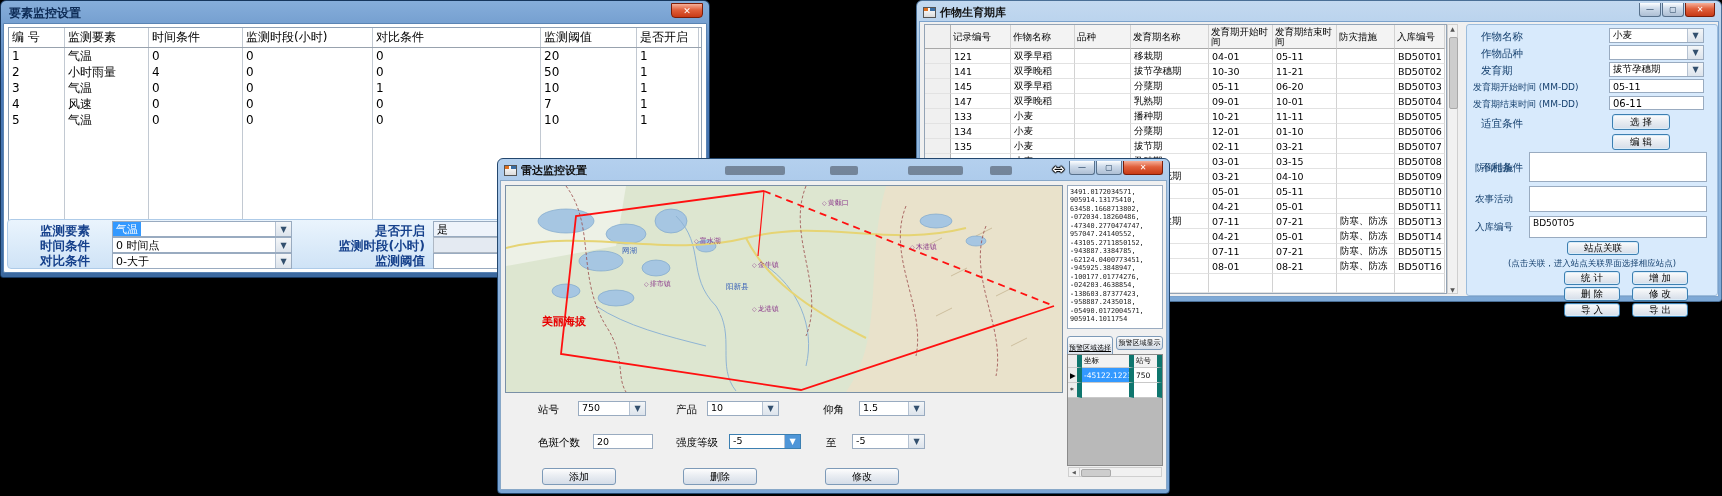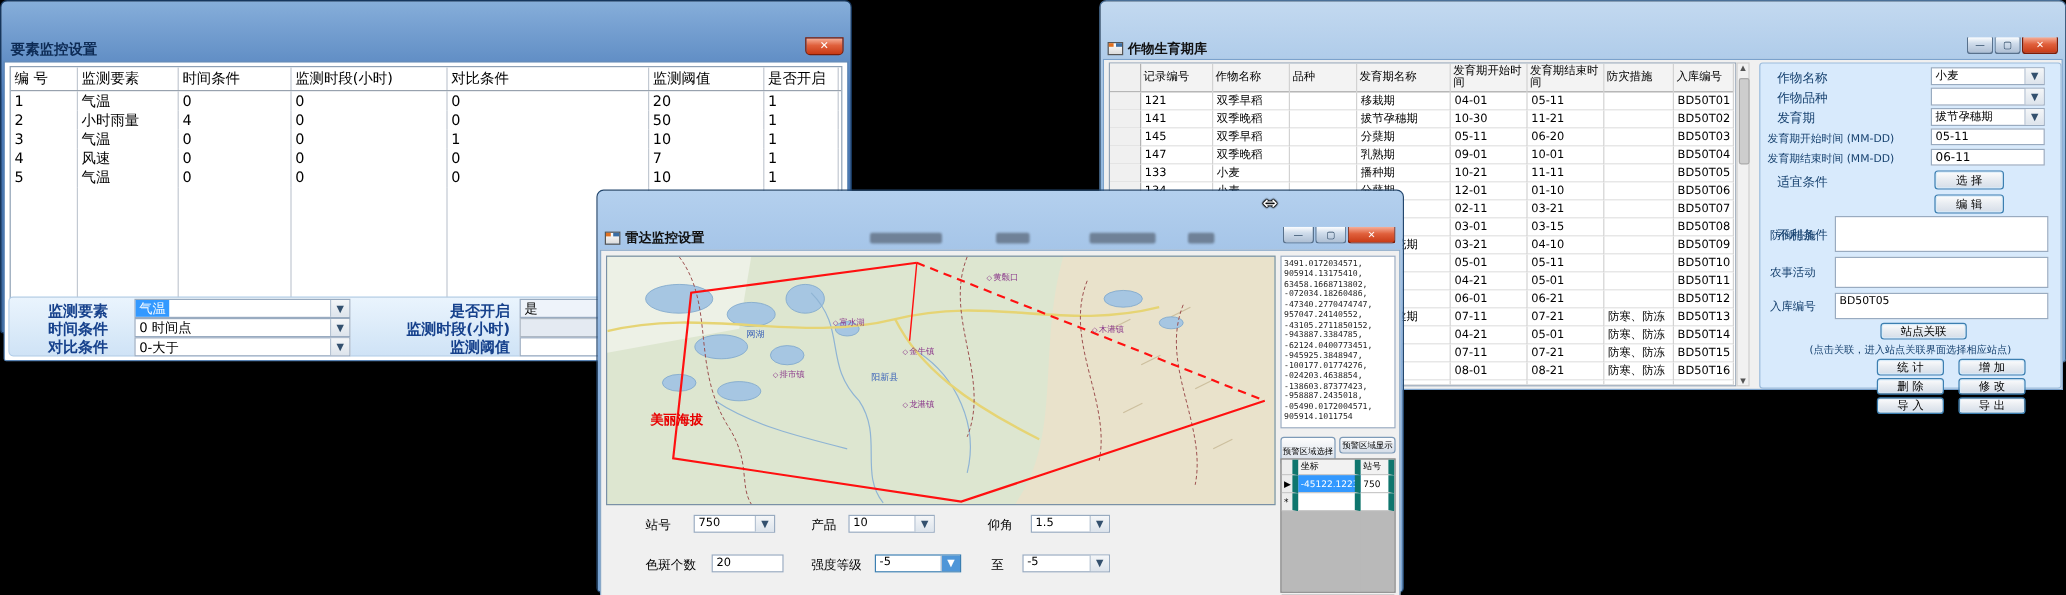--- a/index.html
+++ b/index.html
@@ -1,20 +1,20 @@
 <!DOCTYPE html>
 <html><head>
 <meta charset="utf-8">
 <style>
   html,body{margin:0;padding:0;background:#000;}
   #stage{position:relative;width:1722px;height:496px;background:#000;overflow:hidden;
          font-family:"DejaVu Sans",sans-serif;color:#000;}
   .window{position:absolute;box-sizing:border-box;}
   
-  .titlebar{position:relative;display:flex;align-items:center;margin-top:28px;}
+  .titlebar{position:relative;display:flex;align-items:center;}
   .title{font-weight:bold;}
   .btn{display:flex;align-items:center;justify-content:center;box-sizing:border-box;
        background:linear-gradient(#fdfdfd,#e9edf2 45%,#d5dde8);border:1px solid #7d9ab8;
        border-radius:3px;cursor:default;}
   .btn.blue{border:1px solid #3c7fb1;box-shadow:inset 0 0 0 1px #d9ecf9;}
   .combo{position:absolute;display:flex;background:#fff;border:1px solid #99abc0;box-sizing:border-box;}
   .combo .val{flex:1;padding:0 3px;overflow:hidden;white-space:nowrap;}
   .combo .arr{width:15px;display:flex;align-items:center;justify-content:center;
               background:linear-gradient(#f4f6f8,#dde4ec);border-left:1px solid #b5c2d2;
               font-size:8px;color:#33506e;}
@@ -327,31 +327,20 @@
             <div class="td" style="width: 64px;">玉米</div>
             <div class="td" style="width: 56px;"></div>
             <div class="td" style="width: 78px;">播种期</div>
             <div class="td" style="width: 64px;">04-21</div>
             <div class="td" style="width: 64px;">05-01</div>
             <div class="td" style="width: 58px;"></div>
             <div class="td" style="width: 50px;">BD50T11</div>
           </div>
           <div class="tr tdr">
             <div class="td rh" style="width: 26px;"></div>
-            <div class="td" style="width: 60px;">140</div>
-            <div class="td" style="width: 64px;">玉米</div>
-            <div class="td" style="width: 56px;"></div>
-            <div class="td" style="width: 78px;">拔节期</div>
-            <div class="td" style="width: 64px;">06-01</div>
-            <div class="td" style="width: 64px;">06-21</div>
-            <div class="td" style="width: 58px;"></div>
-            <div class="td" style="width: 50px;">BD50T12</div>
-          </div>
-          <div class="tr tdr">
-            <div class="td rh" style="width: 26px;"></div>
             <div class="td" style="width: 60px;">142</div>
             <div class="td" style="width: 64px;">玉米</div>
             <div class="td" style="width: 56px;"></div>
             <div class="td" style="width: 78px;">抽雄吐丝期</div>
             <div class="td" style="width: 64px;">07-11</div>
             <div class="td" style="width: 64px;">07-21</div>
             <div class="td" style="width: 58px;">防寒、防冻</div>
             <div class="td" style="width: 50px;">BD50T13</div>
           </div>
           <div class="tr tdr">
@@ -554,21 +543,21 @@
 
       <div class="tbox" style="left:566px;top:4px;width:96px;height:144px;font-family:'DejaVu Sans Mono',monospace;font-size:6.8px;
                   line-height:1.25;padding:2px;white-space:pre-wrap;overflow:hidden;color:#222;"><span style="white-space:pre-wrap;">3491.0172034571, 905914.13175410,
 63458.1668713802, -072034.18260486,
 -47340.2770474747, 957047.24140552,
 -43105.2711850152, -943887.3384785,
 -62124.0400773451, -945925.3848947,
 -100177.01774276, -024203.4638854,
 -138603.87377423, -958887.2435018,
 -05490.0172004571, 905914.1011754</span></div>
-      <div class="btn" style="position:absolute;left:566px;top:155px;width:46px;height:24px;font-size:7px;">
+      <div class="btn" style="position:absolute;left:566px;top:155px;width:46px;height:24px;font-size:7px;text-decoration:underline;">
         <span>预警区域选择</span>
         </div>
       <div class="btn" style="position:absolute;left:615px;top:155px;width:47px;height:14px;font-size:7px;">
         <span>预警区域显示</span>
         </div>
       <div class="dtable tbl-mini" style="position:absolute;left:566px;top:173px;width:96px;height:112px;">
           <div class="tr th">
             <div class="td rh" style="width: 14px;"></div>
             <div class="td" style="width: 52px;">坐标</div>
             <div class="td" style="width: 28px;">站号</div>

